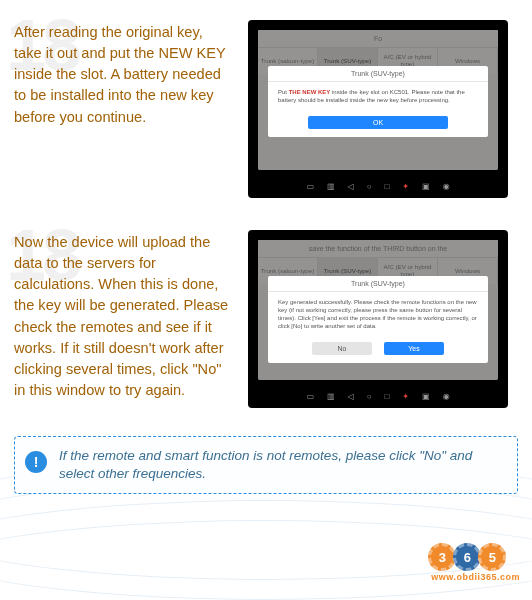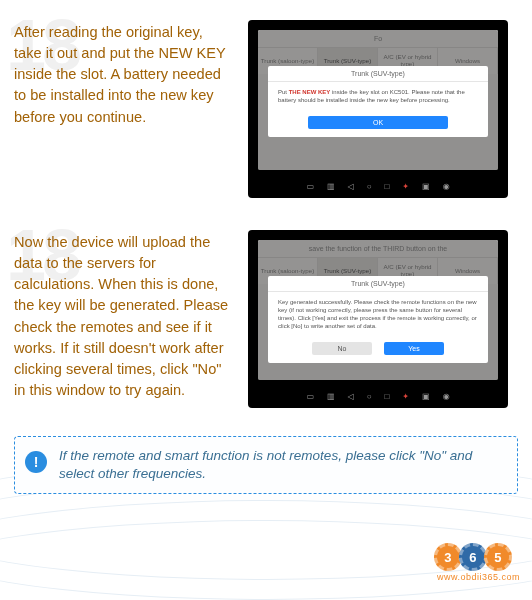--- a/index.html
+++ b/index.html
@@ -198,21 +198,21 @@
     font-weight: 700;
     color: #fff;
     border: 3px dashed rgba(255,255,255,0.4);
     margin-left: -3px;
   }
   .gear.orange { background: #f18a2a; }
   .gear.blue { background: #2f6aa7; }
   .logo-text {
     font-size: 9px;
     color: #f18a2a;
-    font-weight: 400;
+    font-weight: 700;
     letter-spacing: 0.5px;
     margin-top: 1px;
   }
 </style>
 </head>
 <body>
 
 <div class="bg-waves">
   <div class="wave" style="bottom:-20px"></div>
   <div class="wave" style="bottom:0px"></div>

